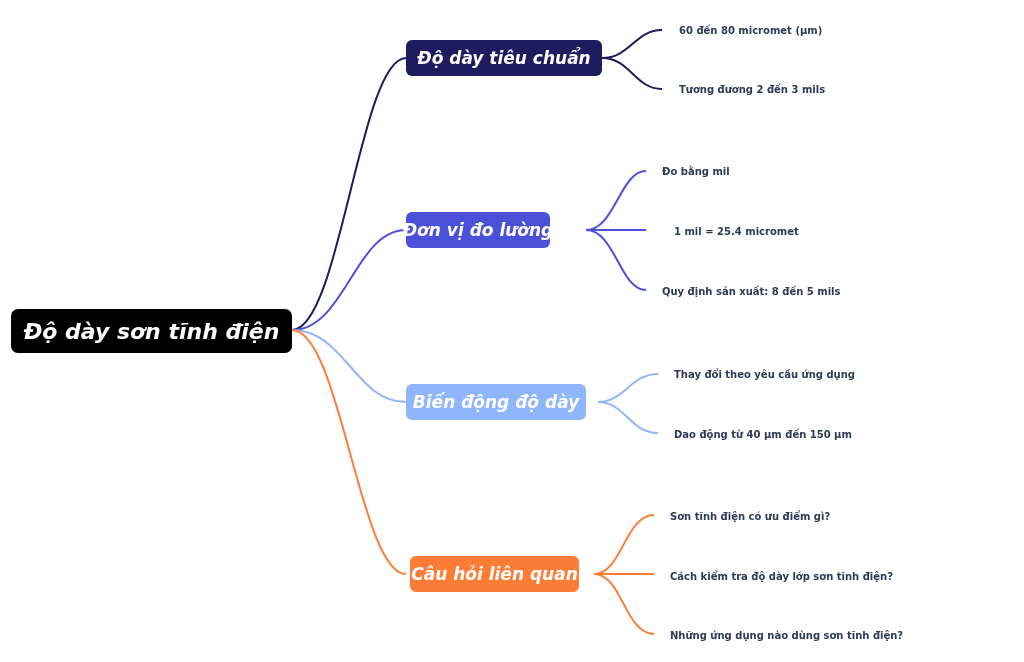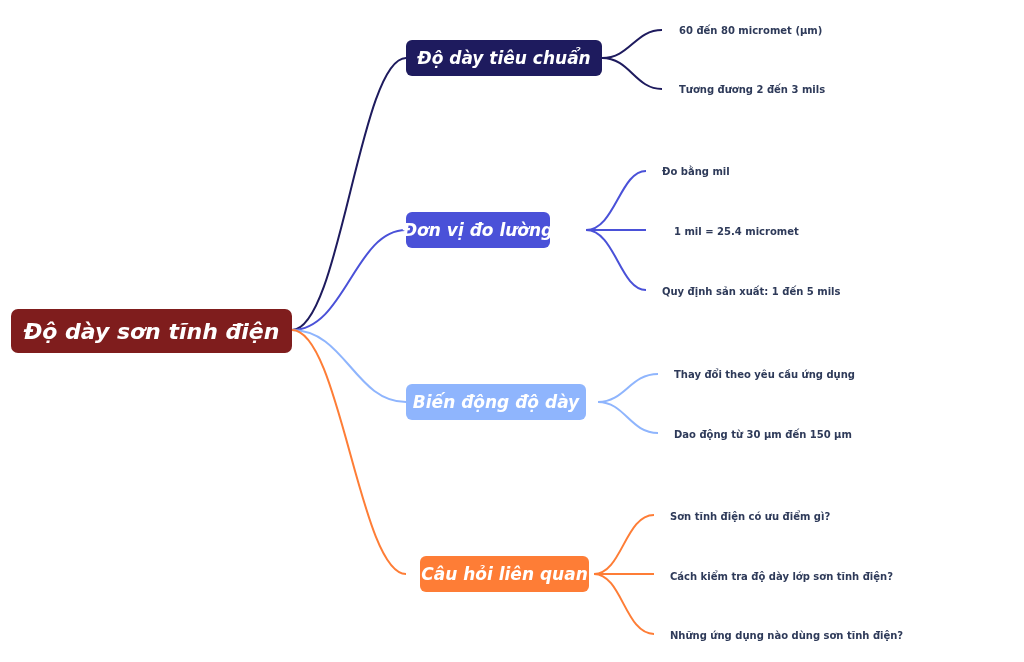--- a/index.html
+++ b/index.html
@@ -30,42 +30,42 @@
   <path d="M586,230 C615,230 620,290 646,290" fill="none" stroke="#4a51d8" stroke-width="2"></path>
 
   <path d="M598,402 C625,402 630,374 658,374" fill="none" stroke="#8fb5fd" stroke-width="2"></path>
   <path d="M598,402 C625,402 630,433 658,433" fill="none" stroke="#8fb5fd" stroke-width="2"></path>
 
   <path d="M594,574 C622,574 625,515 654,515" fill="none" stroke="#fe7d36" stroke-width="2"></path>
   <path d="M594,574 L654,574" fill="none" stroke="#fe7d36" stroke-width="2"></path>
   <path d="M594,574 C622,574 625,634 654,634" fill="none" stroke="#fe7d36" stroke-width="2"></path>
 </svg>
 
-<div class="node root" style="background:#7f1d1d;">
+<div class="node root" style="background:#000000;">
   <span>Độ dày sơn tĩnh điện</span>
 </div>
 
 <div class="node branch" style="left:406px;top:40px;width:196px;background:#1e1b5e;">
   <span>Độ dày tiêu chuẩn</span>
 </div>
 <div class="node branch" style="left:406px;top:212px;width:144px;background:#4a51d8;">
   <span>Đơn vị đo lường</span>
 </div>
 <div class="node branch" style="left:406px;top:384px;width:180px;background:#8fb5fd;">
   <span>Biến động độ dày</span>
 </div>
-<div class="node branch" style="left:420px;top:556px;width:169px;background:#fe7d36;">
+<div class="node branch" style="left:410px;top:556px;width:169px;background:#fe7d36;">
   <span>Câu hỏi liên quan</span>
 </div>
 
 <div class="leaf" style="left:679px;top:30px;">60 đến 80 micromet (µm)</div>
 <div class="leaf" style="left:679px;top:89px;text-align:right;">Tương đương 2 đến 3 mils</div>
 
 <div class="leaf" style="left:662px;top:171px;">Đo bằng mil</div>
 <div class="leaf" style="left:662px;top:231px;margin-left:12px;">1 mil = 25.4 micromet</div>
-<div class="leaf" style="left:662px;top:291px;">Quy định sản xuất: 1 đến 5 mils</div>
+<div class="leaf" style="left:662px;top:291px;">Quy định sản xuất: 8 đến 5 mils</div>
 
 <div class="leaf" style="left:674px;top:374px;">Thay đổi theo yêu cầu ứng dụng</div>
-<div class="leaf" style="left:674px;top:434px;">Dao động từ 30 µm đến 150 µm</div>
+<div class="leaf" style="left:674px;top:434px;">Dao động từ 40 µm đến 150 µm</div>
 
 <div class="leaf" style="left:670px;top:516px;">Sơn tĩnh điện có ưu điểm gì?</div>
 <div class="leaf" style="left:670px;top:576px;text-align:center;">Cách kiểm tra độ dày lớp sơn tĩnh điện?</div>
 <div class="leaf" style="left:670px;top:635px;">Những ứng dụng nào dùng sơn tĩnh điện?</div>
 
 </body></html>

